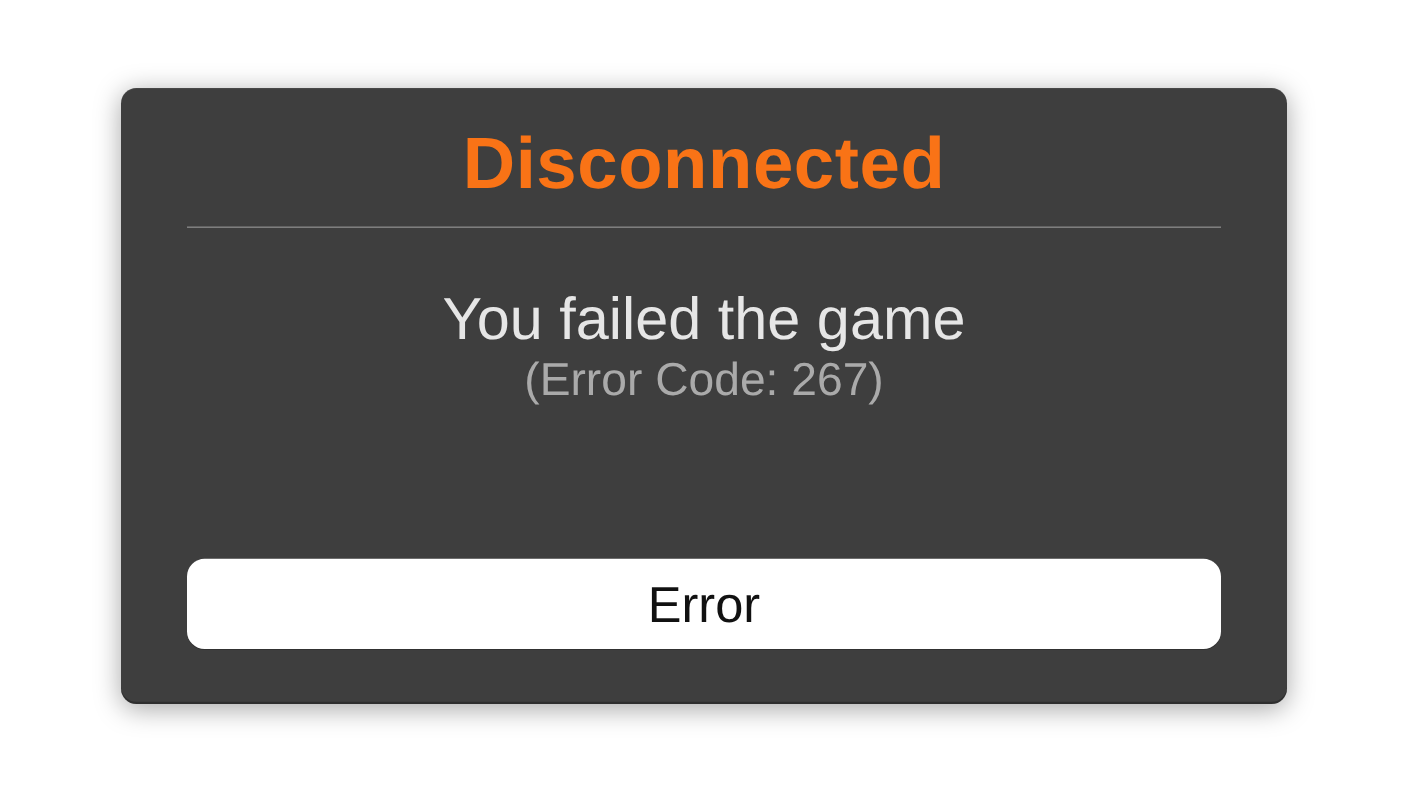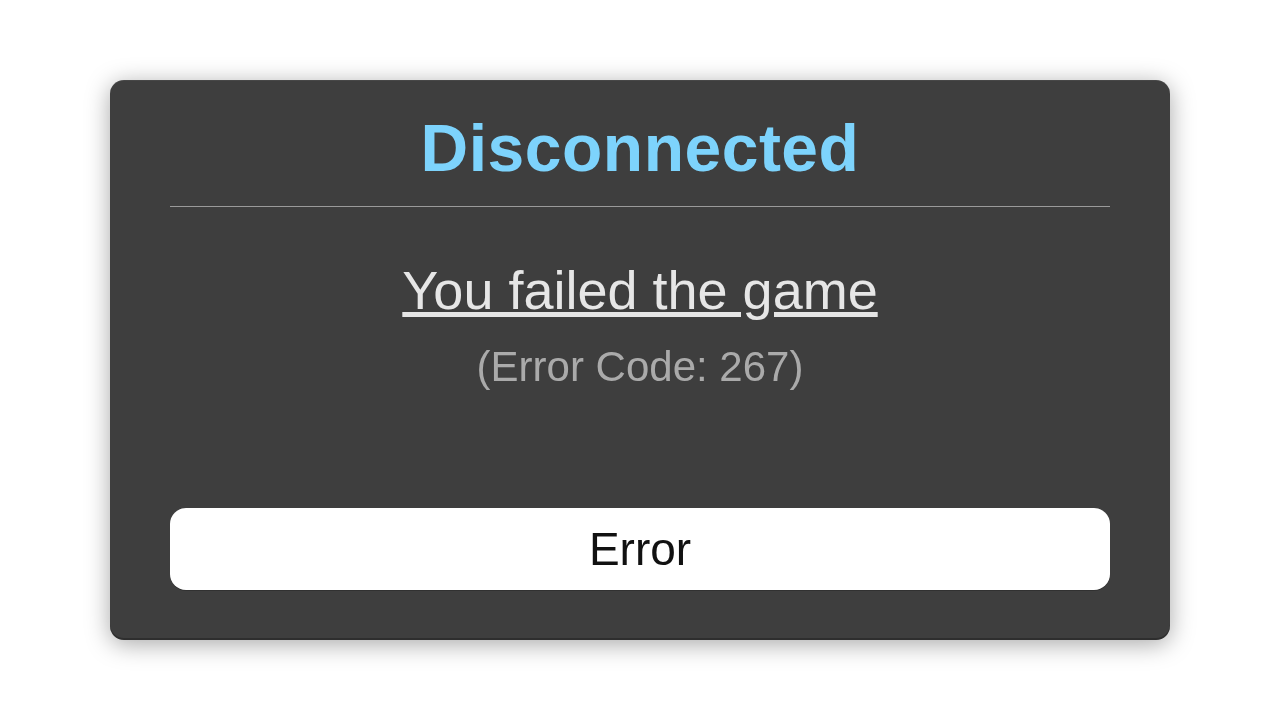--- a/index.html
+++ b/index.html
@@ -27,44 +27,42 @@
       inset 0 1px 0 rgba(255,255,255,0.05),
       inset 0 -2px 0 rgba(0,0,0,0.25),
       0 4px 24px rgba(0,0,0,0.35);
     display: flex;
     flex-direction: column;
     align-items: center;
     padding: 28px 60px 50px 60px;
     box-sizing: border-box;
   }
   .title {
-    color: #7dd3fc;
+    color: #f97316;
     font-size: 66px;
     font-weight: 700;
     letter-spacing: 0.5px;
     margin-top: 2px;
   }
   .divider {
     width: 100%;
     height: 1px;
     background: #9a9a9a;
     margin-top: 20px;
   }
   .message {
     color: #e6e6e6;
     font-size: 54px;
     font-weight: 400;
     margin-top: 52px;
-    text-decoration: underline;
   }
   .error-code {
     color: #aaaaaa;
     font-size: 42px;
     font-weight: 400;
-    margin-top: 22px;
   }
   .spacer {
     flex: 1;
   }
   .leave-btn {
     width: 100%;
     height: 82px;
     background: #ffffff;
     border: none;
     border-radius: 16px;

